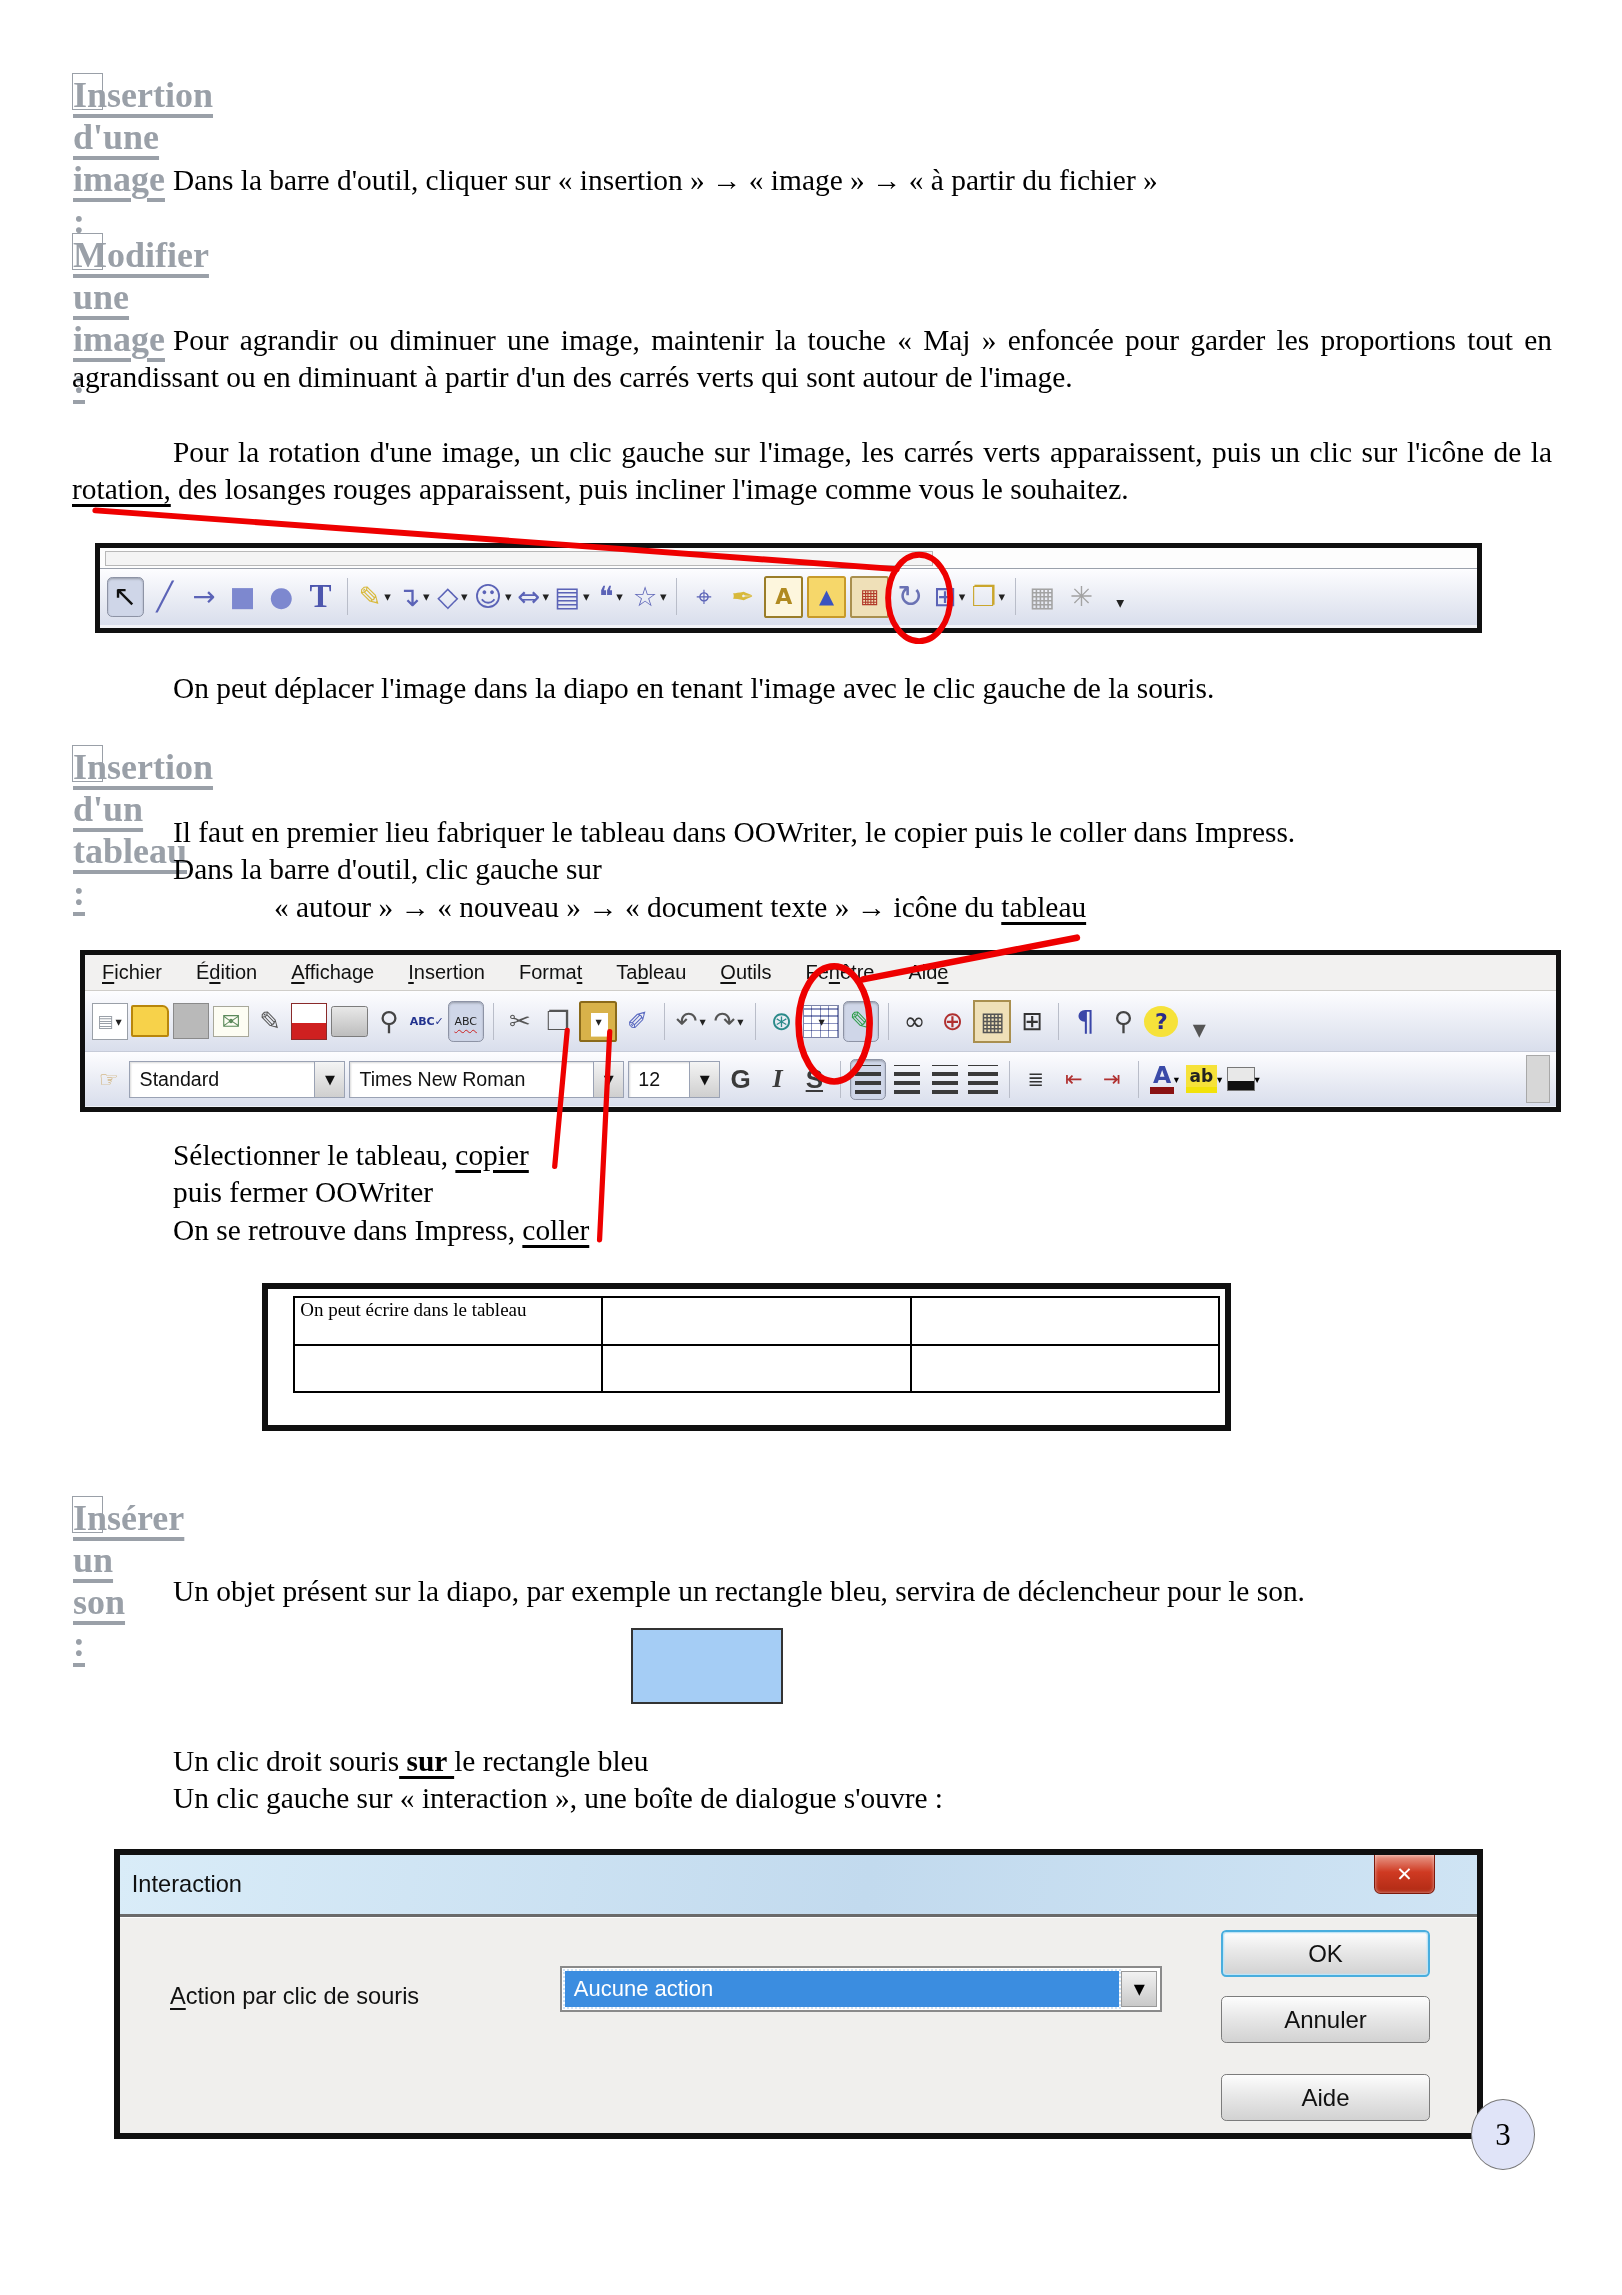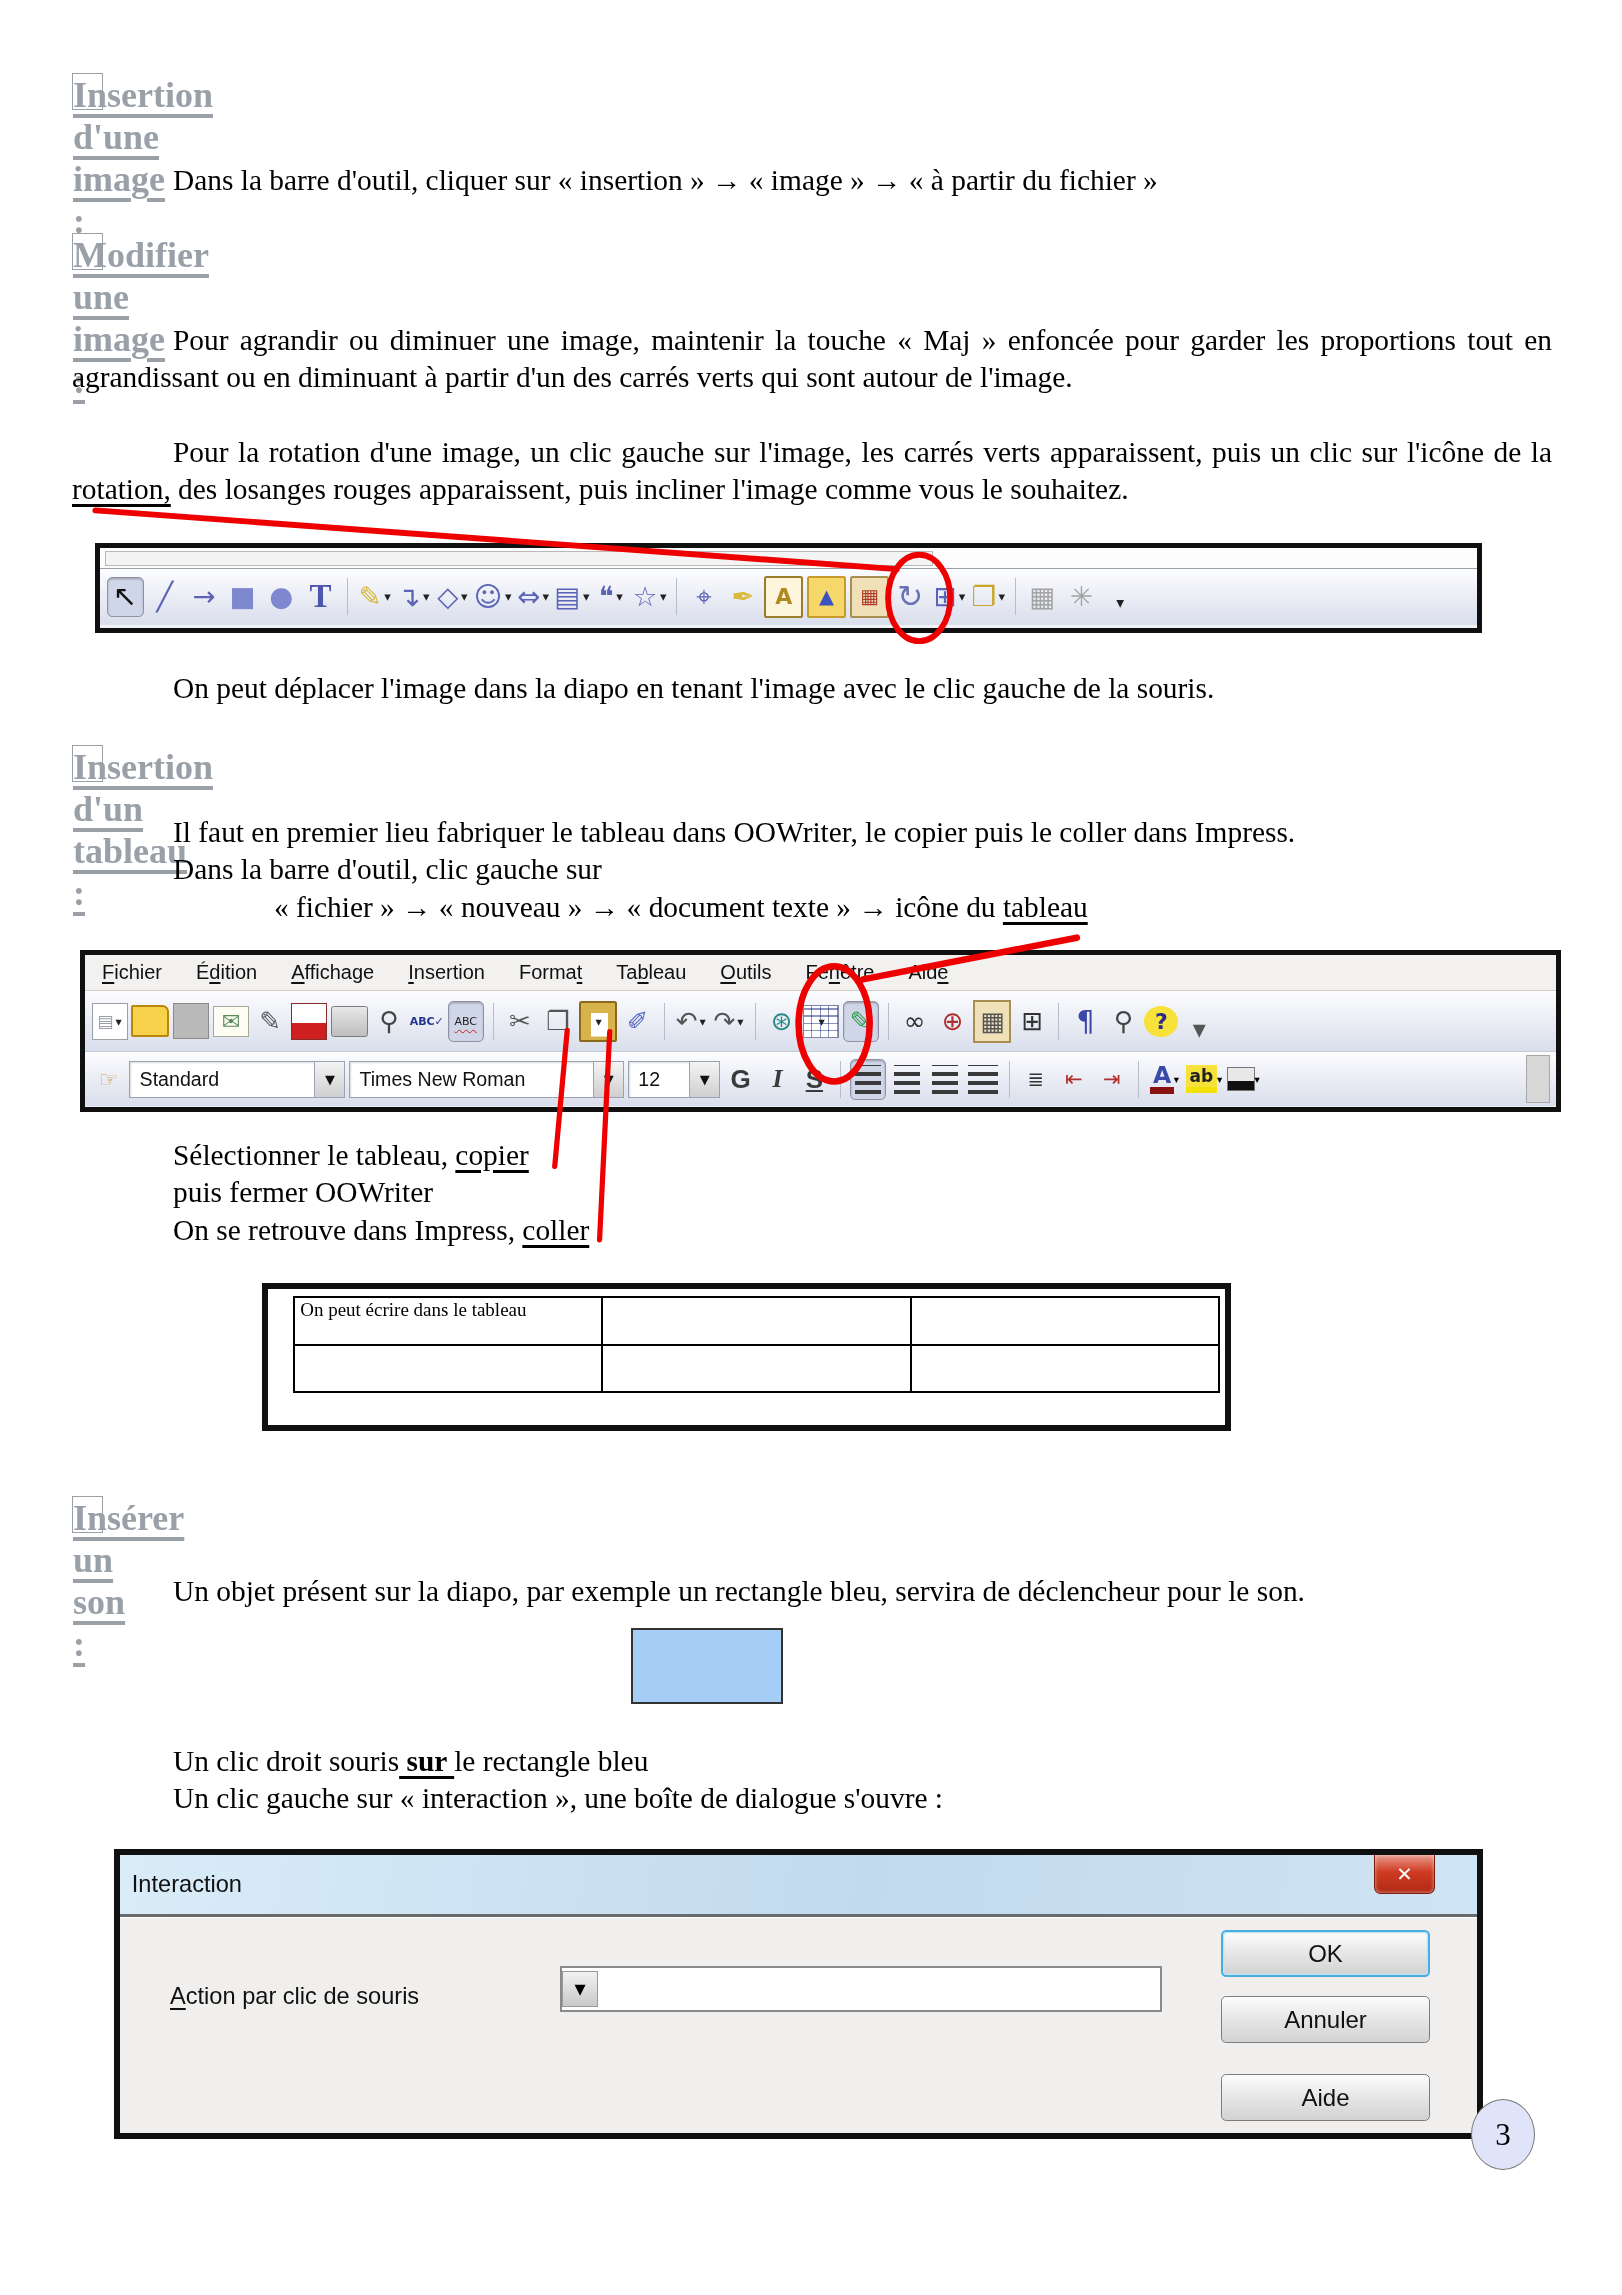--- a/index.html
+++ b/index.html
@@ -240,21 +240,21 @@
         </span>
       </div>
   </div>
 
   <div class="body-text abs" style="left:173px;top:670px;">On peut déplacer l'image dans la diapo en tenant l'image avec le clic gauche de la souris.</div>
 
   <h1 class="doc abs" style="left:72px;top:745px;">Insertion d'un tableau :</h1>
   <div class="body-text abs" style="left:173px;top:814px;">
     <div>Il faut en premier lieu fabriquer le tableau dans OOWriter, le copier puis le coller dans Impress.</div>
     <div>Dans la barre d'outil, clic gauche sur</div>
-    <div style="padding-left:101px;"><span>« fichier » → « nouveau » → « document texte » →  icône du </span><span class="ul" id="w-tableau">tableau</span></div>
+    <div style="padding-left:101px;"><span>« autour » → « nouveau » → « document texte » →  icône du </span><span class="ul" id="w-tableau">tableau</span></div>
   </div>
 
   <div id="writerbar" class="shot abs">
     <div id="menurow">
         <span class="menu-item"><u>F</u>ichier</span>
         <span class="menu-item">É<u>d</u>ition</span>
         <span class="menu-item"><u>A</u>ffichage</span>
         <span class="menu-item"><u>I</u>nsertion</span>
         <span class="menu-item">Forma<u>t</u></span>
         <span class="menu-item">Ta<u>b</u>leau</span>
@@ -440,20 +440,21 @@
   </div>
 
   <div id="dialog" class="abs">
     <div id="dlg-titlebar">
       <span id="dlg-title">Interaction</span>
       <span id="dlg-close">✕</span>
     </div>
     <div id="dlg-divider"></div>
     <div id="dlg-label"><u>A</u><span>ction par clic de souris</span></div>
     <div id="dlg-combo">
+      <span class="sel-area">Aucune action</span>
       <span class="arrowbtn">▼</span>
     </div>
     <div class="dlg-btn" id="btn-ok">OK</div>
     <div class="dlg-btn" id="btn-cancel">Annuler</div>
     <div class="dlg-btn" id="btn-help">Aide</div>
   </div>
 
   <div id="pagenum" class="abs">
     <span>3</span>
   </div>

